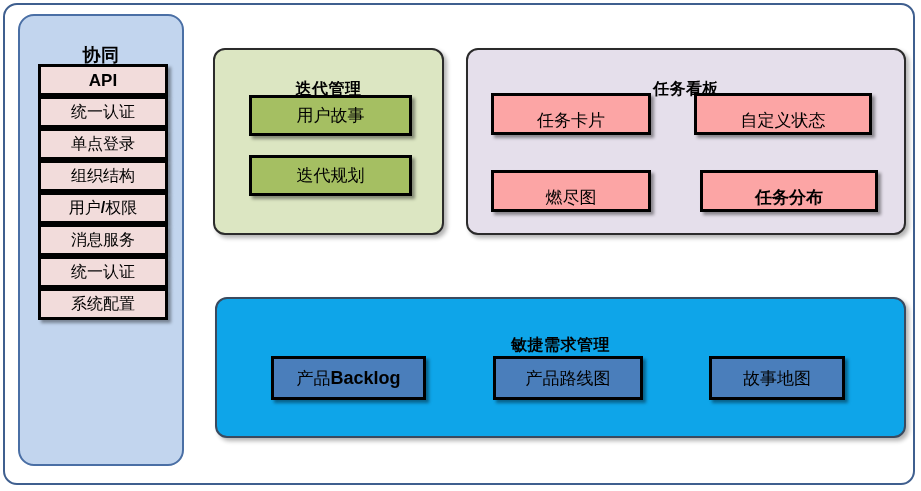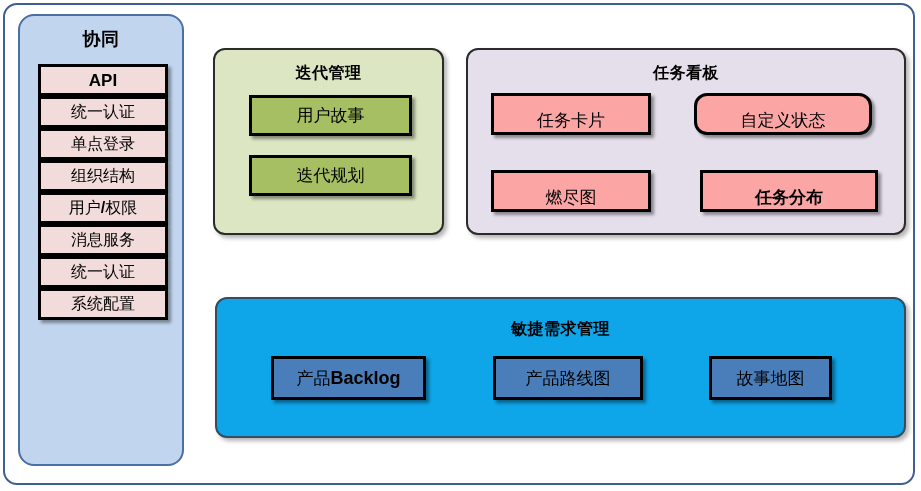--- a/index.html
+++ b/index.html
@@ -44,20 +44,21 @@
 
   .panel-title {
     position: absolute;
     left: 0;
     right: 0;
     text-align: center;
     font-weight: bold;
     color: #000000;
     font-family: "Liberation Sans", sans-serif;
     letter-spacing: 0.5px;
+    margin-top: 16px;
   }
 
   
   .sidebar {
     left: 18px;
     top: 14px;
     width: 166px;
     height: 452px;
     background: #c2d5ee;
     border: 2px solid #4a6fa5;
@@ -254,21 +255,21 @@
     </div>
   </div>
 
   <div class="panel panel-taskboard">
     <div class="panel-title">任务看板</div>
 
     <div class="box-purple" style="left:23px; top:43px; width:160px; height:42px;">
       <span>任务卡片</span>
     </div>
 
-    <div class="box-purple" style="left:226px; top:43px; width:178px; height:42px;border-radius:13px;">
+    <div class="box-purple" style="left:226px; top:43px; width:178px; height:42px;">
       <span>自定义状态</span>
     </div>
 
     <div class="box-purple" style="left:23px; top:120px; width:160px; height:42px;">
       <span>燃尽图</span>
     </div>
 
     <div class="box-purple bold-label" style="left:232px; top:120px; width:178px; height:42px;">
       <span>任务分布</span>
     </div>
@@ -279,18 +280,18 @@
 
     <div class="box-blue mixed-label" style="left:54px; top:57px; width:155px; height:44px;">
       <span>产品</span>
         <b>Backlog</b>
     </div>
 
     <div class="box-blue" style="left:276px; top:57px; width:150px; height:44px;">
       <span>产品路线图</span>
     </div>
 
-    <div class="box-blue" style="left:492px; top:57px; width:123px; height:44px;">
+    <div class="box-blue" style="left:492px; top:57px; width:136px; height:44px;">
       <span>故事地图</span>
     </div>
   </div>
 
 </div>
 
 </body></html>

